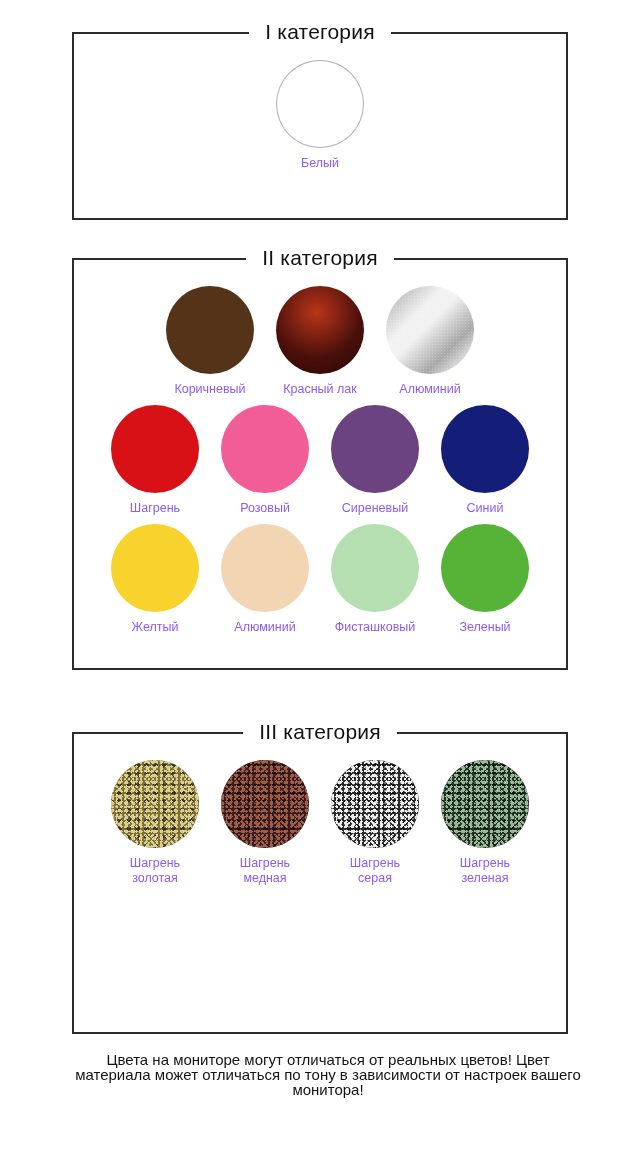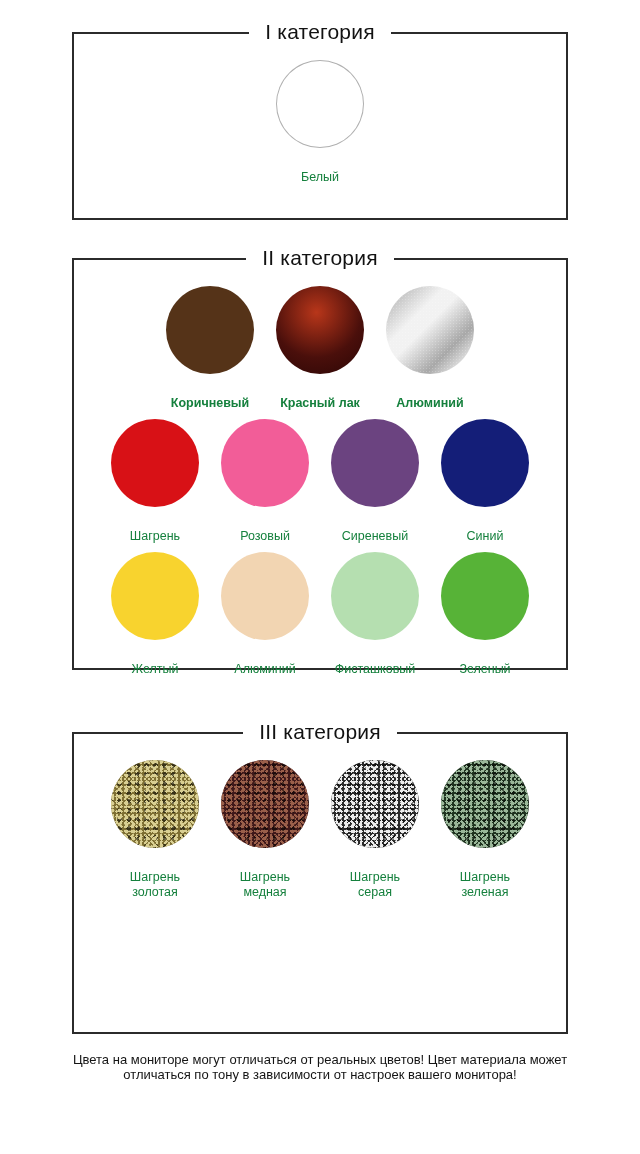--- a/index.html
+++ b/index.html
@@ -53,21 +53,21 @@
     padding: 26px 10px 14px 10px;
   }
 
   
   .row {
     display: flex;
     justify-content: center;
     align-items: flex-start;
   }
   .row.cols2 .cell { width: 110px; }
-  .row.cols3 .cell { width: 110px; font-weight: bold; }
+  .row.cols3 .cell { width: 110px; }
   .row.cols4 .cell { width: 110px; }
 
   .cell {
     display: flex;
     flex-direction: column;
     align-items: center;
     margin-bottom: 8px;
   }
 
   .swatch {
@@ -75,25 +75,25 @@
     height: 88px;
     border-radius: 50%;
     position: relative;
     overflow: hidden;
   }
   .swatch.outlined {
     box-shadow: inset 0 0 0 1px #b0b0b0;
   }
 
   .caption {
-    margin-top: 22px;
+    margin-top: 8px;
     font-size: 12.5px;
     line-height: 15px;
     text-align: center;
-    color: #15803d;
+    color: #8b5cf6;
     white-space: pre-line;
   }
 
   
   .speckle {
     position: absolute;
     inset: -10%;
     border-radius: 50%;
     background-repeat: repeat;
     background-size: 7px 7px, 5px 5px, 9px 9px, 4px 4px;
@@ -107,24 +107,24 @@
     inset: 0;
     border-radius: 50%;
     background-size: 3px 3px, 2px 2px;
     background-position: 0 0, 1px 1px;
     opacity: .42;
   }
 
   
   .footnote {
     position: absolute;
-    left: 60px;
+    left: 68px;
     width: 520px;
     text-align: center;
-    font-size: 13px;
+    font-size: 15px;
     line-height: 15px;
     color: #141414;
   }
 </style>
 </head>
 <body>
 
 <div class="page">
 
   <div class="panel" id="panel-0" style="top:32px;height:188px;">

